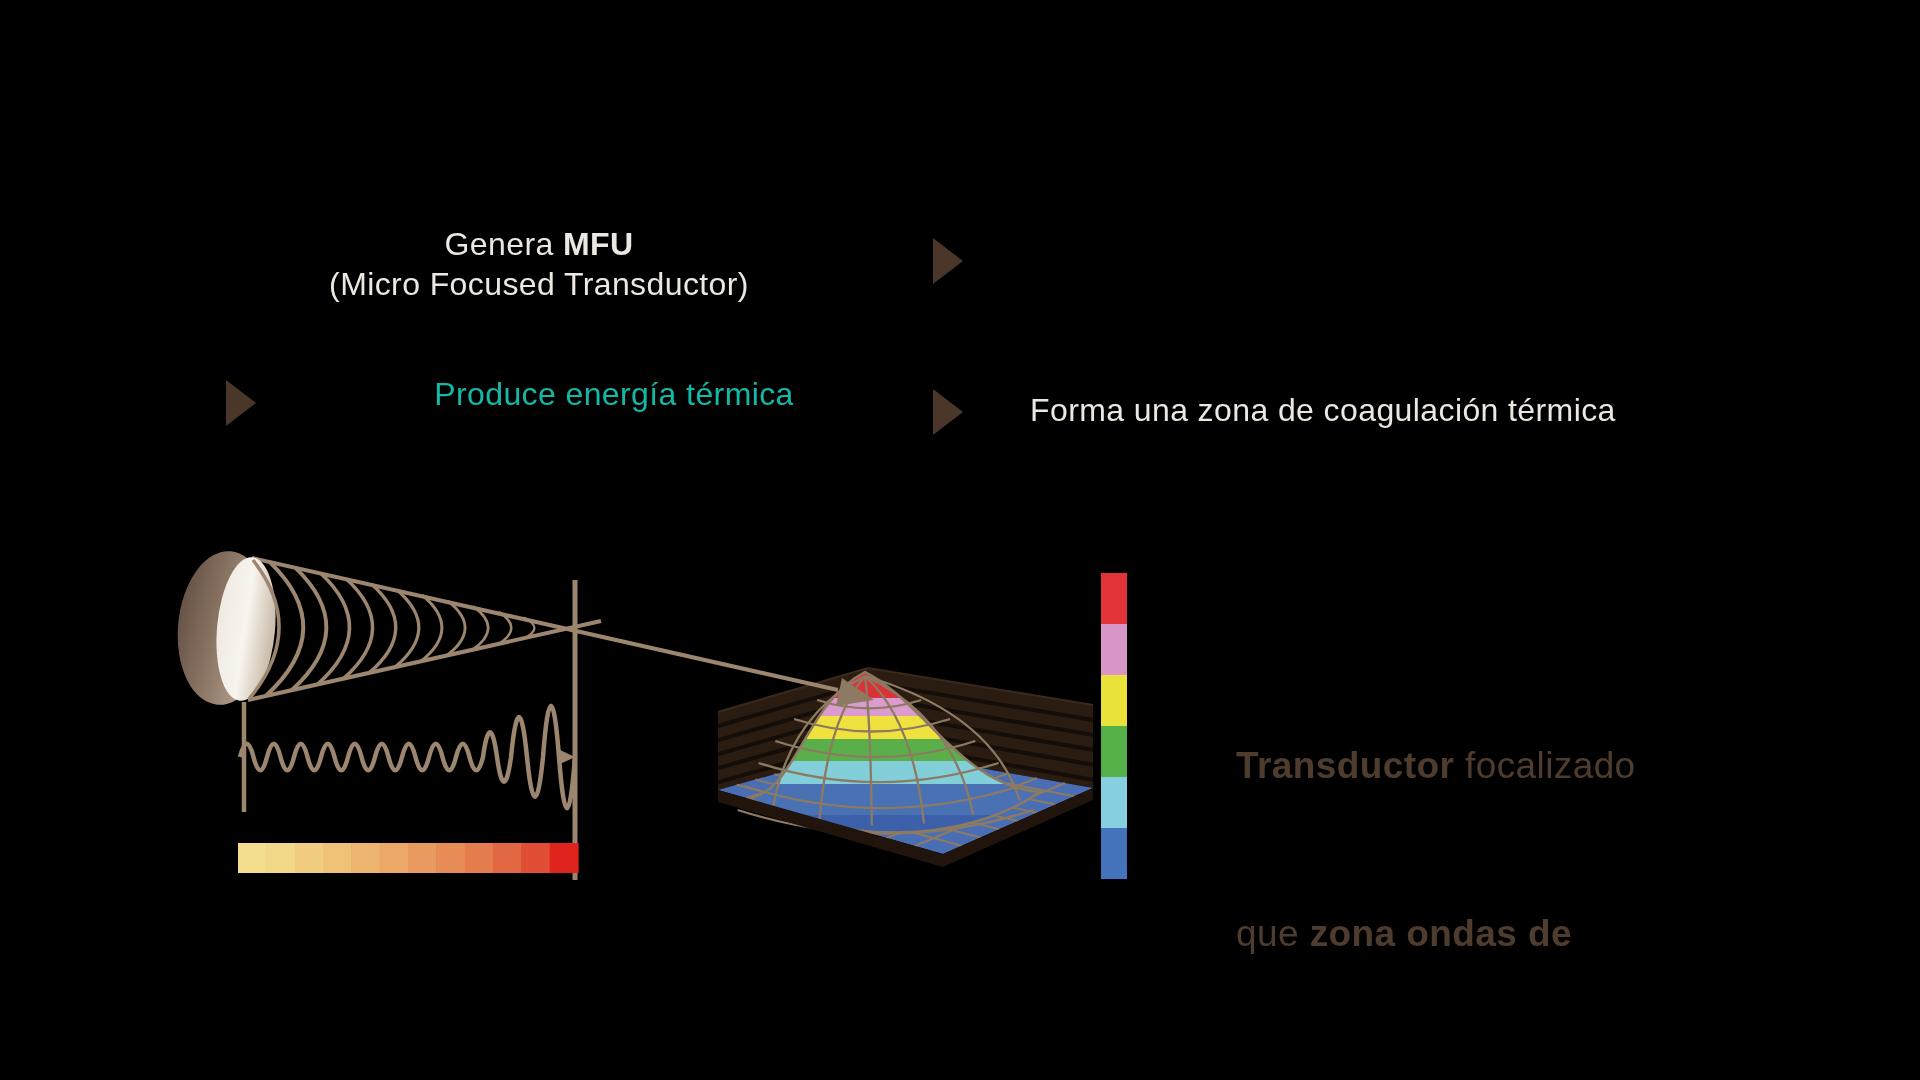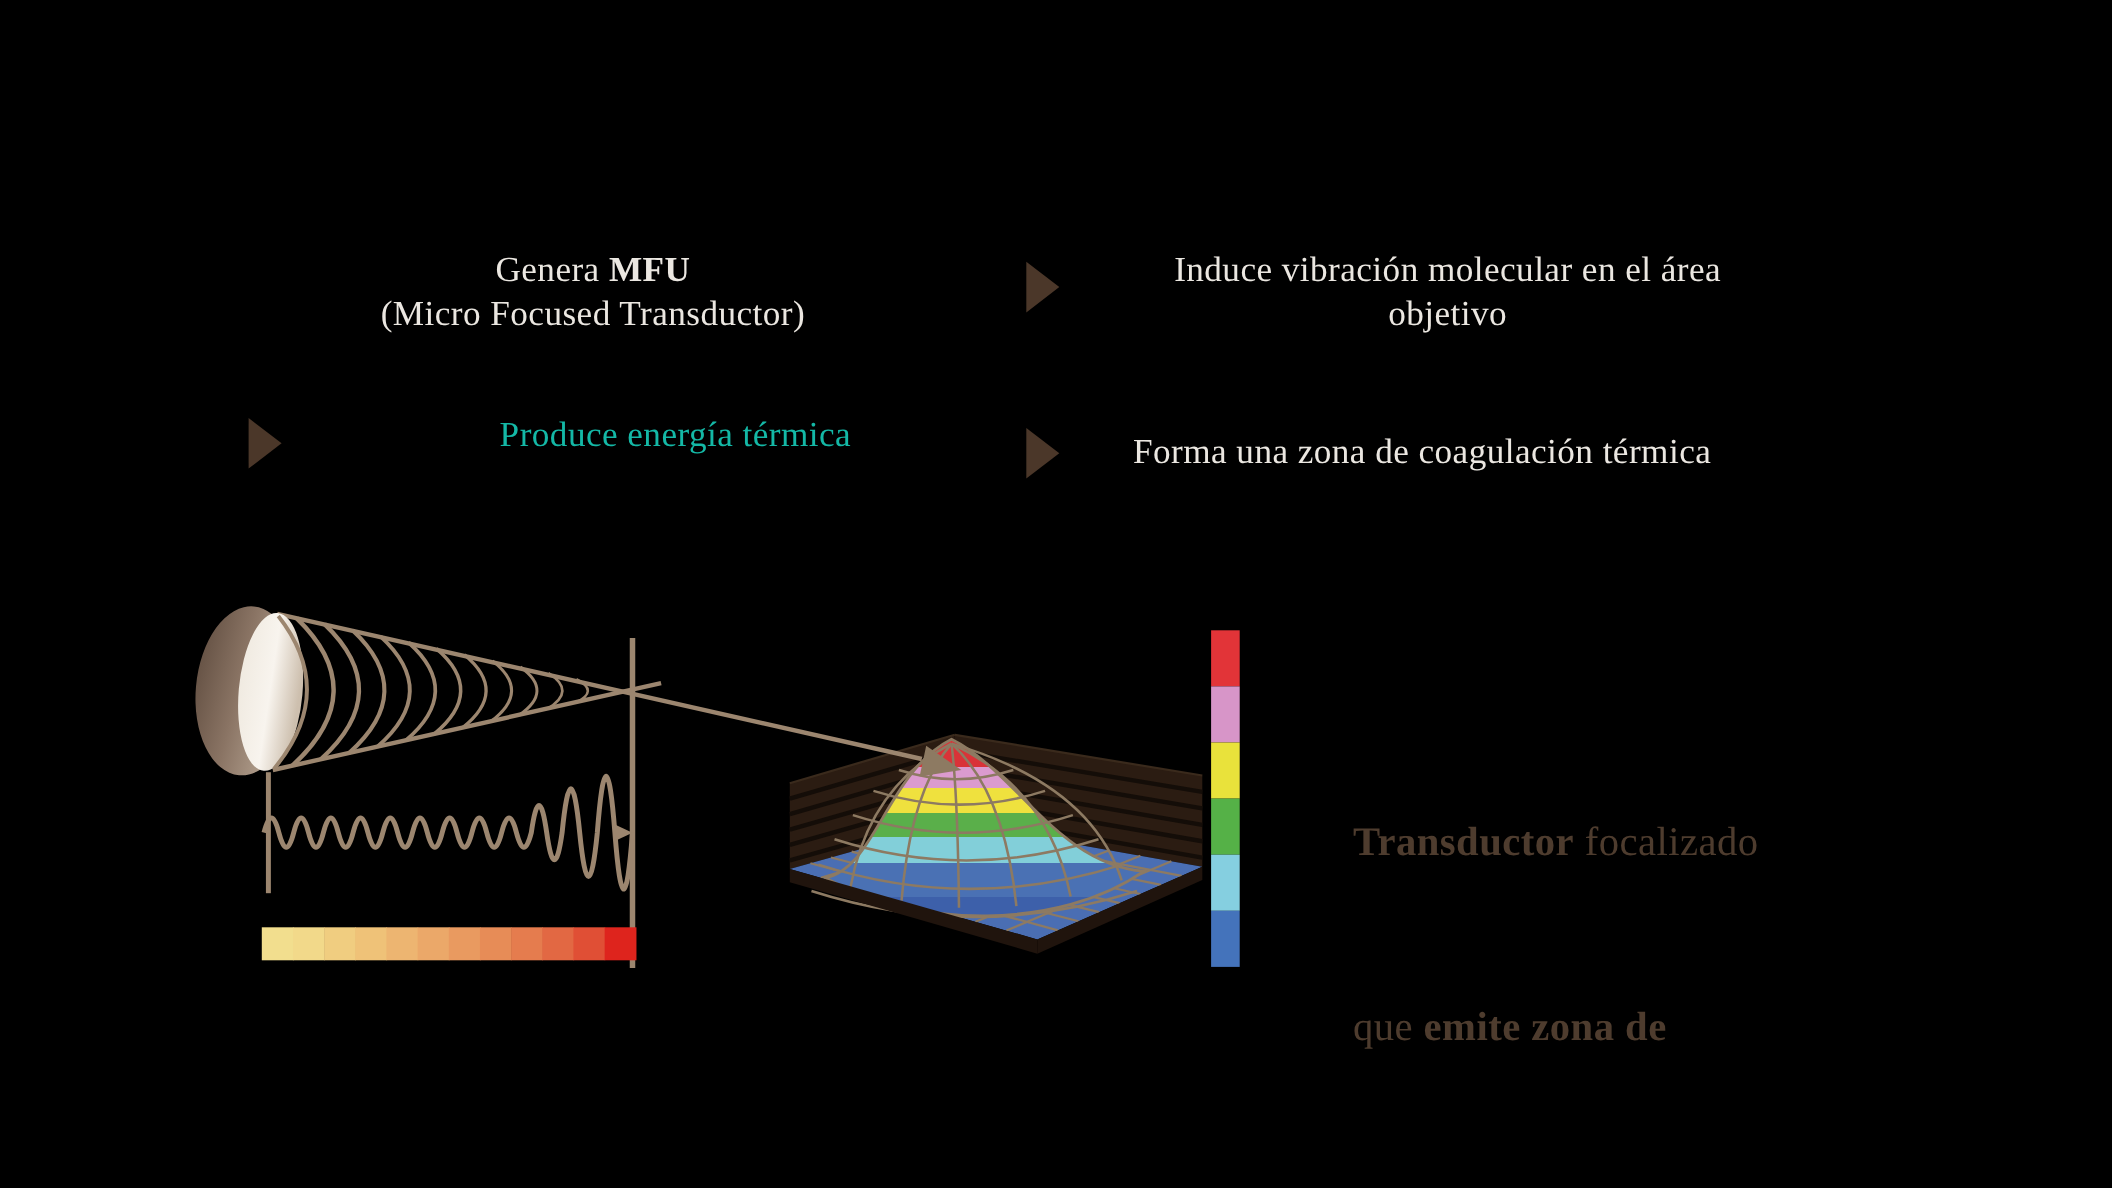--- a/index.html
+++ b/index.html
@@ -1,17 +1,17 @@
 <!DOCTYPE html>
 <html><head>
 <meta charset="utf-8">
 <style>
   html,body{margin:0;padding:0;background:#000;}
   .stage{position:relative;width:1920px;height:1032px;background:#000;overflow:hidden;
-         font-family:Liberation Serif, serif;}
+         font-family:Liberation Sans, sans-serif;}
   .step{position:absolute;color:#ebe7e1;font-size:32px;line-height:40px;text-align:center;
         letter-spacing:.4px;}
   .step .b{font-weight:700;}
   .step span{white-space:pre-wrap;}
   .bullet{position:absolute;width:0;height:0;
           border-top:23px solid transparent;border-bottom:23px solid transparent;}
   .caption{position:absolute;left:1172px;top:682px;width:560px;font-size:37px;line-height:56px;
            letter-spacing:.4px;}
   .caption .cap-line{display:block;}
   .caption span{white-space:pre-wrap;}
@@ -150,39 +150,35 @@
         <rect x="1101" y="828" width="26" height="51" fill="#4473bb"></rect>
       </g>
     </svg>
 
   <div class="step" style="left: 219px; top: 224px; width: 640px; color: rgb(235, 231, 225);">
     <span>Genera </span><span class="b">MFU</span><br>
     <span>(Micro Focused Transductor)</span>
   </div>
 
   <div class="bullet" id="bullet-1" style="left: 933px; top: 238px; border-left: 30px solid rgb(75, 55, 41);"></div>
-  <div class="step" style="left: 986px; top: 224px; width: 660px; color: rgb(235, 231, 225);">
-    <span>Induce vibración molecular en el área</span><br>
-    <span>objetivo</span>
-  </div>
 
   <div class="bullet" id="bullet-2" style="left: 226px; top: 380px; border-left: 30px solid rgb(75, 55, 41);"></div>
   <div class="step" style="left: 304px; top: 374px; width: 620px; color: #14b8a6;">
     <span>Produce energía térmica</span><br>
   </div>
 
   <div class="bullet" id="bullet-3" style="left: 933px; top: 389px; border-left: 30px solid rgb(75, 55, 41);"></div>
   <div class="step" style="left: 990px; top: 390px; width: 700px; text-align: left; color: rgb(235, 231, 225); margin-left: 40px;">
     <span>Forma una zona de coagulación térmica</span>
   </div>
 
   <div class="caption" style="color: rgb(78, 60, 46);">
     <span class="cap-line">
       <span class="b">Transductor</span><span> focalizado</span>
     </span>
     <span class="cap-line">
-      <span>que </span><span class="b">emite zona de</span>
+      <span>que </span><span class="b">zona ondas de</span>
     </span>
     <span class="cap-line">
       
     </span>
   </div>
 </div>
 
 </body></html>

